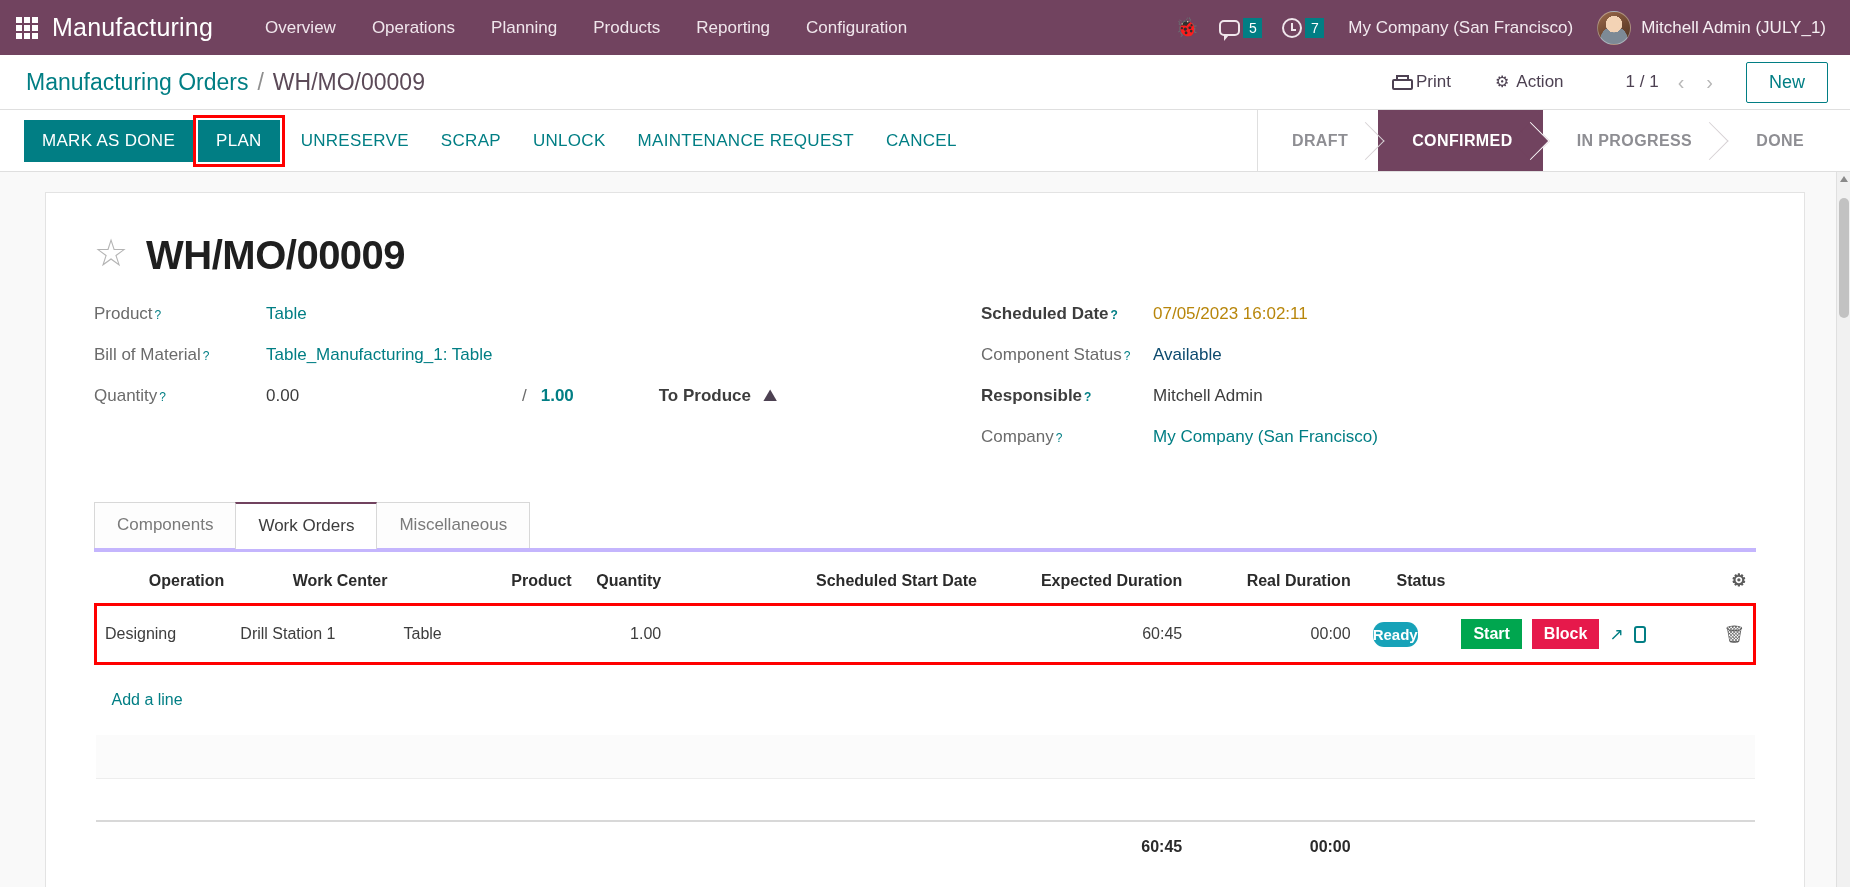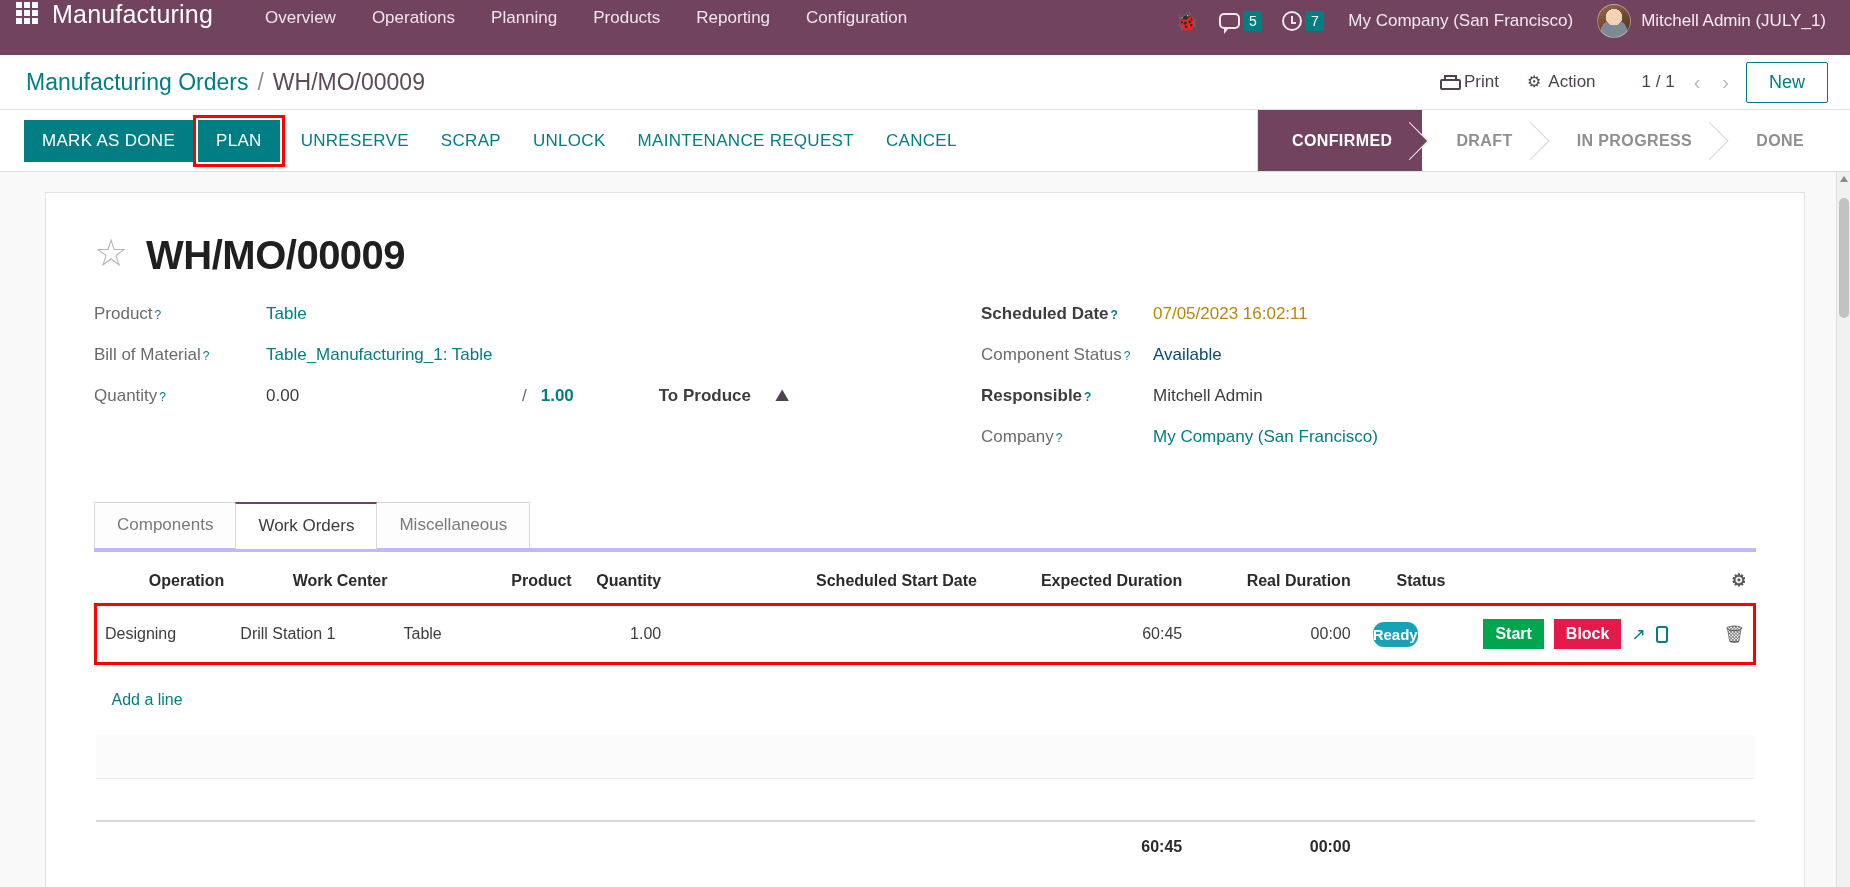--- a/index.html
+++ b/index.html
@@ -9,21 +9,21 @@
     background: #ffffff;
     font-family: "Liberation Sans", sans-serif;
     overflow: hidden;
   }
 
   
   .navbar {
     height: 55px;
     background: #71435f;
     display: flex;
-    align-items: flex-start;
+    align-items: center;
     padding: 0 18px 0 14px;
     color: #ffffff;
   }
   .apps-grid {
     width: 26px; height: 26px;
     display: grid;
     grid-template-columns: repeat(3, 6px);
     grid-template-rows: repeat(3, 6px);
     gap: 2px;
     justify-content: center; align-content: center;
@@ -126,21 +126,21 @@
     background: #ffffff;
     display: flex;
     align-items: center;
     padding: 0 22px 0 26px;
     border-bottom: 1px solid #dfdfdf;
   }
   .breadcrumb { display: flex; align-items: baseline; font-size: 23px; }
   .bc-link { color: #017e84; cursor: pointer; }
   .bc-sep { color: #8f8f8f; margin: 0 9px; }
   .bc-current { color: #5c4a58; }
-  .cp-right { margin-left: auto; display: flex; align-items: center; gap: 0; }
+  .cp-right { margin-left: auto; display: flex; align-items: center; gap: 16px; }
   .cp-btn {
     display: flex; align-items: center; gap: 7px;
     font-size: 17px; color: #4d4152;
     padding: 6px 14px; cursor: pointer; white-space: nowrap;
   }
   .printer-ico {
     width: 17px; height: 14px; position: relative; flex: none;
   }
   .printer-ico:before {
     content:""; position:absolute; left:0; top:4px; width:17px; height:7px;
@@ -284,21 +284,21 @@
   .flabel.bold { color: #3d3d3d; font-weight: 700; }
   .q-mark { font-size: 12px; color: #017e84; cursor: pointer; }
   .fval { font-size: 17px; color: #3d3d3d; }
   .fval.link { color: #017e84; cursor: pointer; }
   .fval.date { color: #b8860b; }
   .fval.green { color: #0c4a6e; }
   .qty-line { display: flex; align-items: baseline; gap: 0; }
   .qty-done { width: 256px; color: #3d3d3d; font-size: 17px; }
   .qty-slash { color: #6b6b6b; font-size: 17px; margin-right: 14px; }
   .qty-total { color: #017e84; font-weight: 700; font-size: 17px; width: 118px; }
-  .to-produce { color: #3d3d3d; font-weight: 700; font-size: 17px; margin-right: 24px; }
+  .to-produce { color: #3d3d3d; font-weight: 700; font-size: 17px; margin-right: 12px; }
   .widget-ico { font-size: 17px; color: #4d4152; cursor: pointer; }
 
   
   .notebook { margin-top: 34px; }
   .tabs { display: flex; gap: 0; border-bottom: 4px solid #c4b5fd; }
   .tab {
     font-size: 17px; color: #7a7a7a;
     padding: 12px 22px;
     border: 1px solid #d8d8d8;
     border-bottom: none;
@@ -458,22 +458,22 @@
   <span class="hl-red">
     <button class="btn-primary">PLAN</button>
   </span>
   <button class="btn-secondary">UNRESERVE</button>
   <button class="btn-secondary">SCRAP</button>
   <button class="btn-secondary">UNLOCK</button>
   <button class="btn-secondary">MAINTENANCE REQUEST</button>
   <button class="btn-secondary">CANCEL</button>
 
   <div class="statusbar">
+    <div class="stage">DRAFT</div>
     <div class="stage active">CONFIRMED</div>
-    <div class="stage">DRAFT</div>
     <div class="stage">IN PROGRESS</div>
     <div class="stage">DONE</div>
   </div>
 </div>
 
 <div class="sheet-wrap">
   <div class="sheet">
 
     <div class="title-row">
       <span class="star">☆</span>
@@ -579,21 +579,21 @@
             <td>Drill Station 1</td>
             <td>Table</td>
             <td class="num">1.00</td>
             <td style="padding-left:14px"></td>
             <td class="num">60:45</td>
             <td class="num">00:00</td>
             <td style="padding-left:14px">
               <span class="badge-ready">Ready</span>
             </td>
             <td>
-              <span style="display:inline-flex; align-items:center; gap:10px;margin-left:22px;">
+              <span style="display:inline-flex; align-items:center; gap:10px;">
                 <button class="btn-start">Start</button>
                 <button class="btn-block">Block</button>
                 <span class="icon-ext">↗</span>
                 <span class="icon-tablet"></span>
               </span>
             </td>
             <td style="text-align:right">
               <span class="icon-trash">🗑</span>
             </td>
           </tr>

